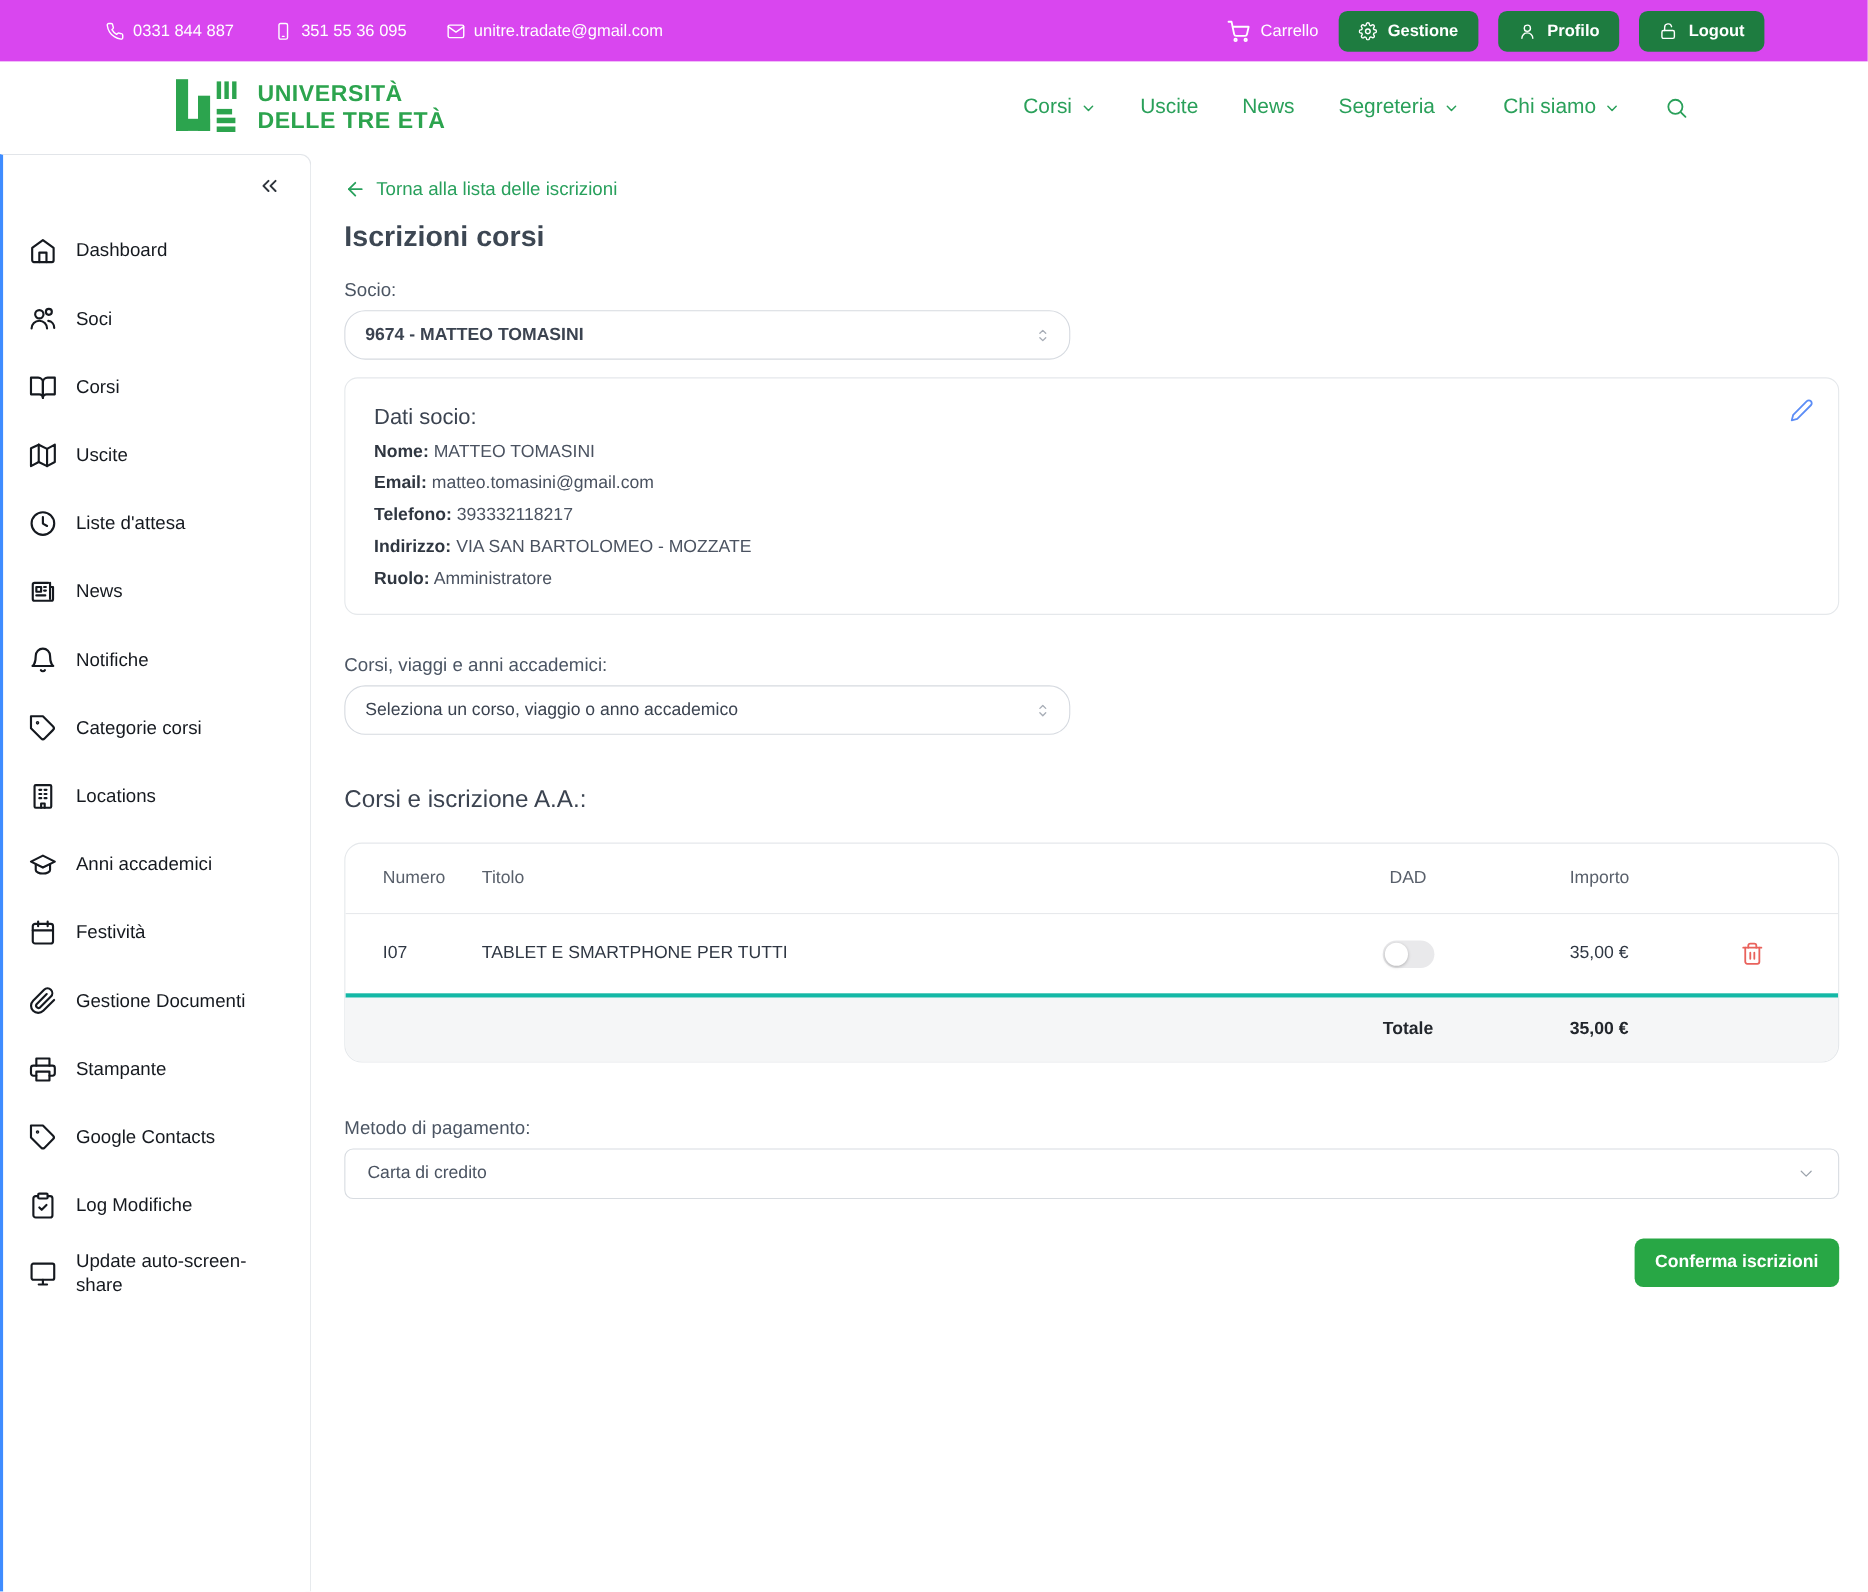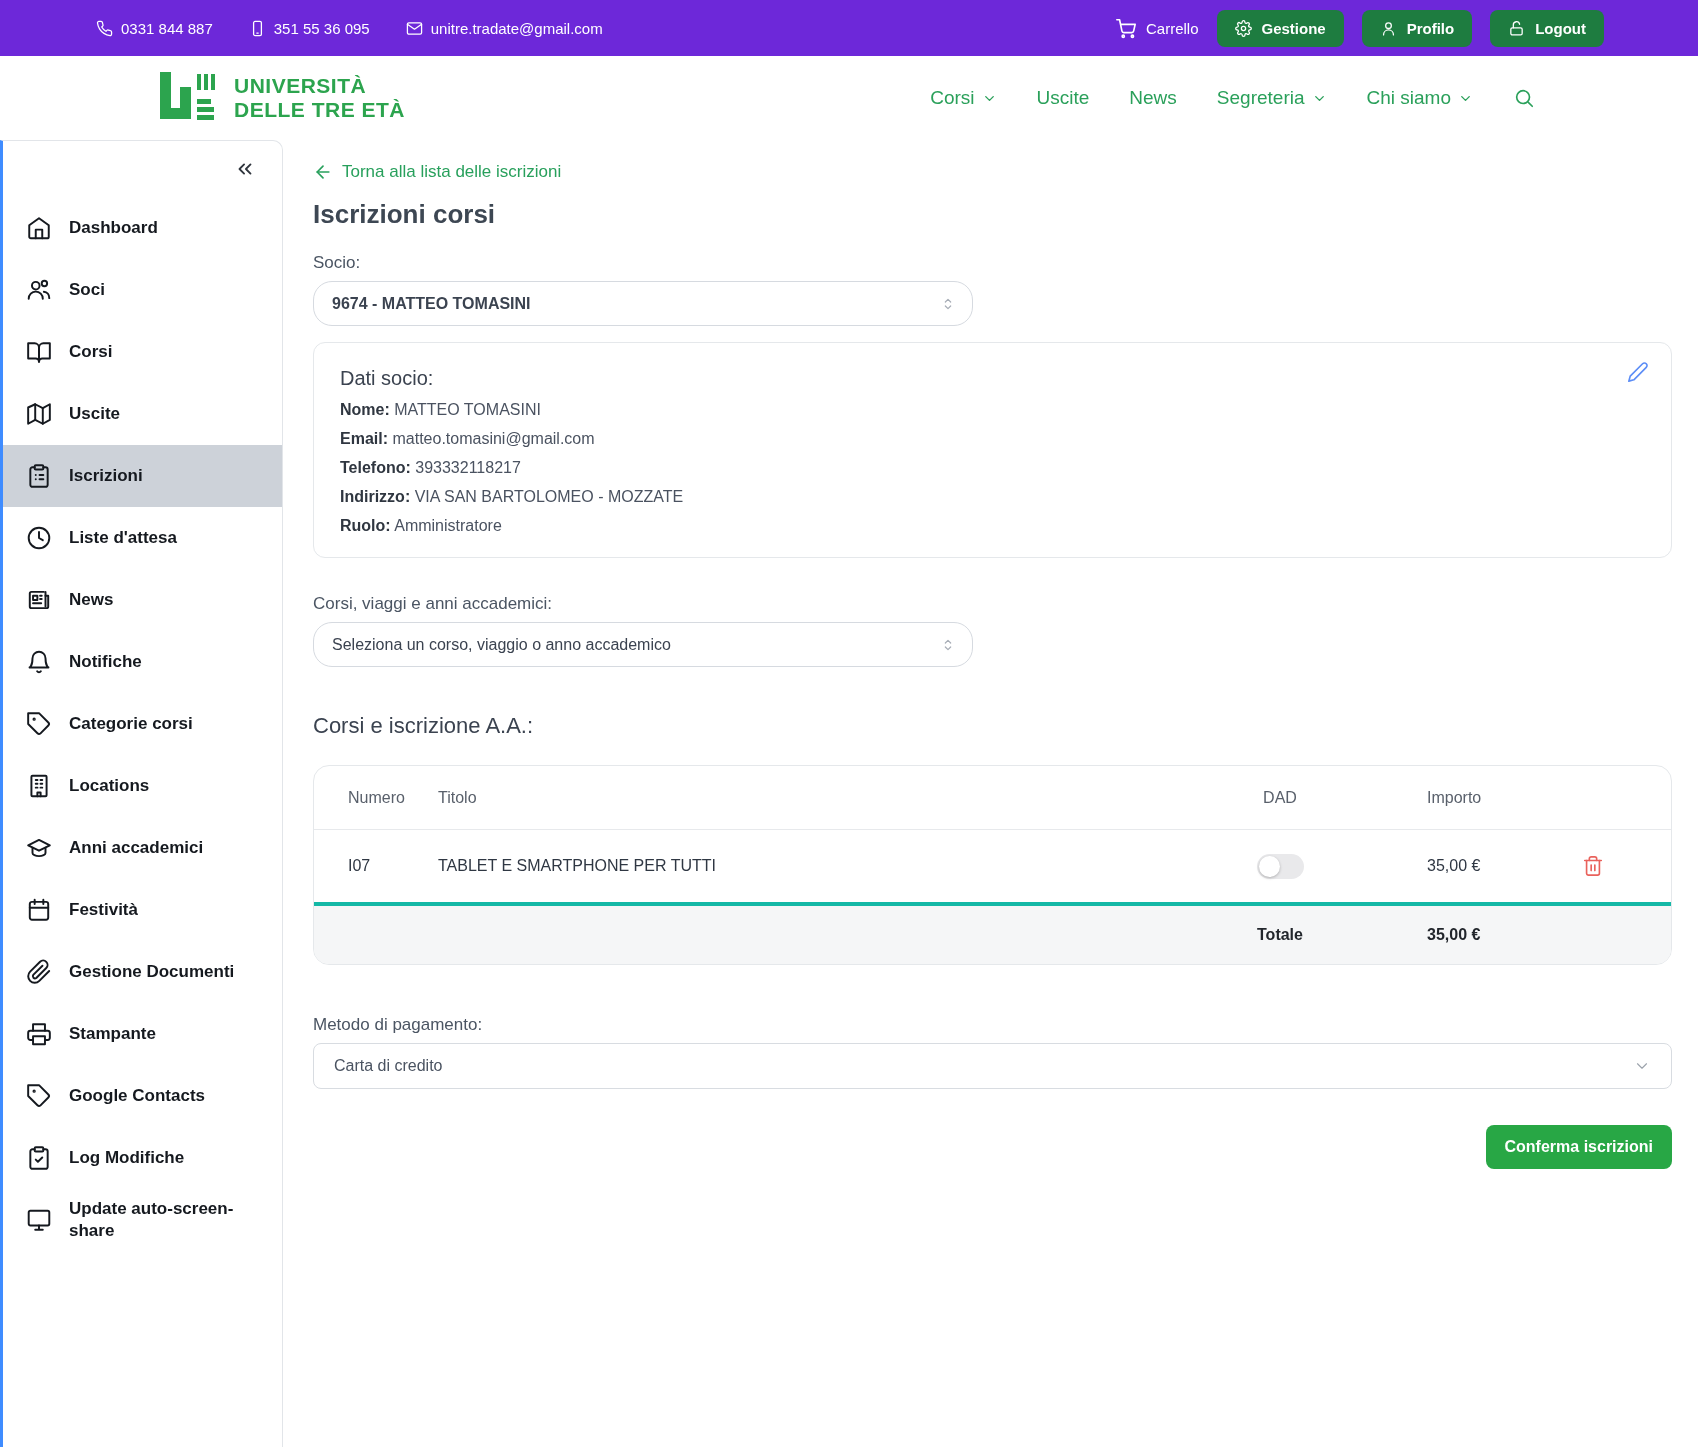--- a/index.html
+++ b/index.html
@@ -2,21 +2,21 @@
 <html><head>
 <meta charset="utf-8">
 <style>
   * { margin:0; padding:0; box-sizing:border-box; }
   html,body { width:1698px; height:1447px; background:#ffffff; overflow:hidden;
               font-family:"Liberation Sans","DejaVu Sans",sans-serif; }
   svg.ic { display:block; stroke:currentColor; fill:none; stroke-width:1.8;
            stroke-linecap:round; stroke-linejoin:round; }
 
   
-  .topbar { height:56px; background:#6d28d9; color:#fff; display:flex;
+  .topbar { height:56px; background:#d946ef; color:#fff; display:flex;
             align-items:center; justify-content:space-between; padding:0 94px 0 96px; }
   .tb-contacts { display:flex; align-items:center; gap:36px; font-size:15px; }
   .tb-item { display:flex; align-items:center; gap:8px; }
   .tb-actions { display:flex; align-items:center; gap:18px; }
   .tb-cart { display:flex; align-items:center; gap:9px; font-size:15px; cursor:pointer; }
   .tb-btn { display:flex; align-items:center; gap:10px; background:#1E7C40; border:none;
             color:#fff; font-family:inherit; font-size:15px; font-weight:bold;
             padding:10px 18px; border-radius:8px; cursor:pointer; }
 
   
@@ -36,21 +36,21 @@
   .sidebar { width:283px; flex:0 0 283px; background:#fff; border-top:1px solid #E2E5E9;
              border-right:1px solid #E2E5E9; border-left:3px solid #3F8CFF;
              border-top-right-radius:10px; position:relative; }
   .collapse-row { height:56px; display:flex; align-items:center; justify-content:flex-end;
                   padding-right:26px; color:#2F353D; }
   .menu { list-style:none; }
   .menu li { height:62px; display:flex; align-items:center; gap:17px; padding-left:23px;
              font-size:17px; color:#15191F; cursor:pointer; }
   .menu li .mi { width:26px; height:26px; flex:0 0 26px; color:#15191F; }
   .menu li.active { background:#CDD2D9; font-weight:bold; }
-  .menu li .lbl { line-height:22px; padding-right:18px;font-weight:bold; }
+  .menu li .lbl { line-height:22px; padding-right:18px; }
 
   .main { flex:1; padding:22px 26px 0 30px; }
 
   .back-link { display:inline-flex; align-items:center; gap:9px; color:#28A05C;
                font-size:17px; cursor:pointer; }
   .page-title { margin-top:13px; font-size:26px; font-weight:600; color:#3D4753; }
 
   .field-label { margin-top:23px; font-size:17px; color:#4B5563; }
   .select { margin-top:8px; width:660px; height:45px; border:1px solid #D6DAE0;
             border-radius:19px; display:flex; align-items:center; padding:0 16px 0 18px;
@@ -259,28 +259,20 @@
           <span class="lbl">Corsi</span>
         </li>
         <li>
           <svg class="ic mi" viewBox="0 0 24 24" width="26" height="26">
             <path d="M2 6v15l6.5-3.5L15.5 21 22 17.5V3l-6.5 3.5L8.5 3z"></path>
             <path d="M8.5 3v14.5"></path>
             <path d="M15.5 6.5V21"></path>
           </svg>
           <span class="lbl">Uscite</span>
         </li>
-        <li class="active">
-          <svg class="ic mi" viewBox="0 0 24 24" width="26" height="26">
-            <path d="M16 4h2a2 2 0 0 1 2 2v14a2 2 0 0 1-2 2H6a2 2 0 0 1-2-2V6a2 2 0 0 1 2-2h2"></path>
-            <rect x="8" y="2" width="8" height="4" rx="1"></rect>
-            <path d="M9 11h.01M12.5 11h3.5M9 15h.01M12.5 15h3.5"></path>
-          </svg>
-          <span class="lbl">Iscrizioni</span>
-        </li>
         <li>
           <svg class="ic mi" viewBox="0 0 24 24" width="26" height="26">
             <circle cx="12" cy="12" r="9.5"></circle>
             <path d="M12 6.5V12l3.5 2"></path>
           </svg>
           <span class="lbl">Liste d'attesa</span>
         </li>
         <li>
           <svg class="ic mi" viewBox="0 0 24 24" width="26" height="26">
             <path d="M16.5 4.5H5A1.5 1.5 0 0 0 3.5 6v12A1.5 1.5 0 0 0 5 19.5h14a1.5 1.5 0 0 0 1.5-1.5V8h-2.5"></path>

